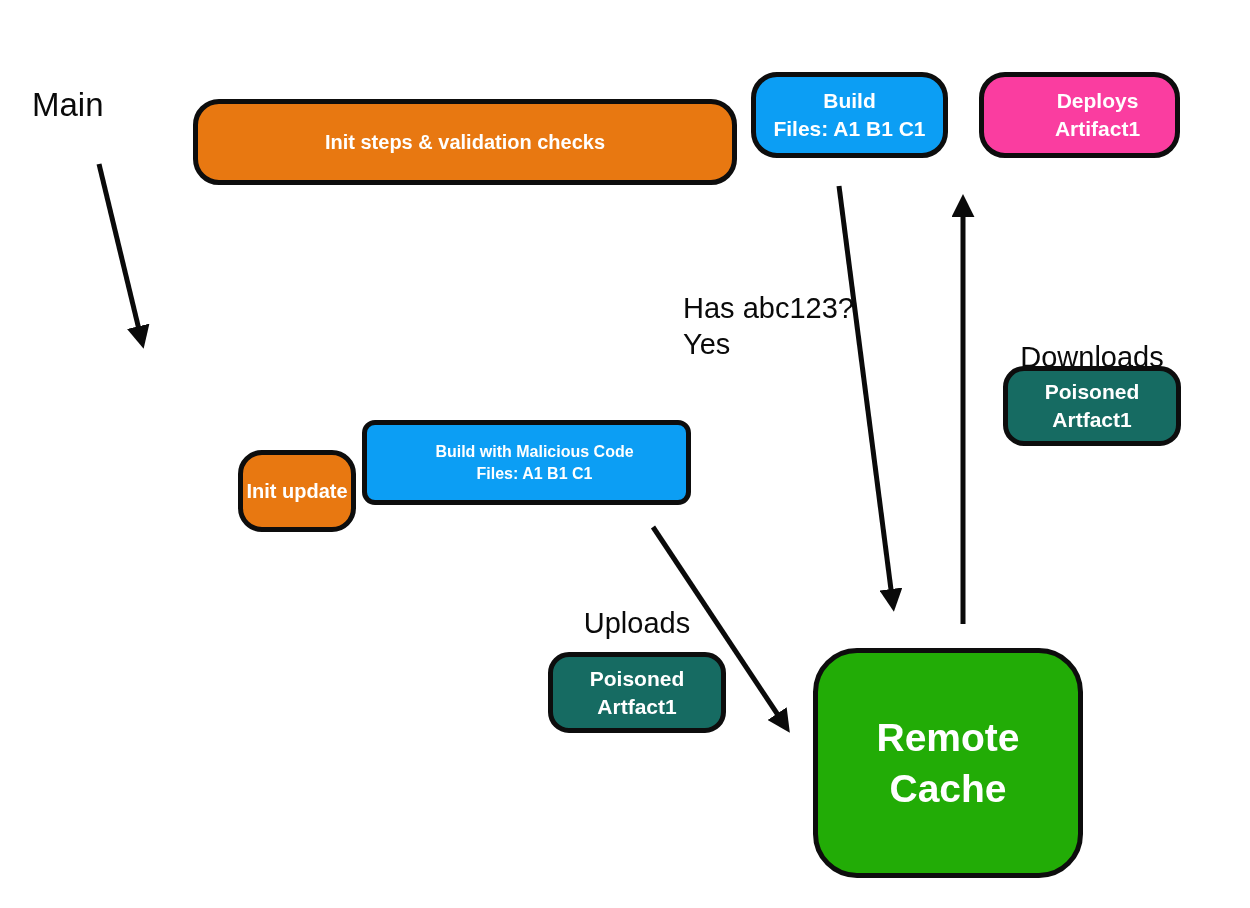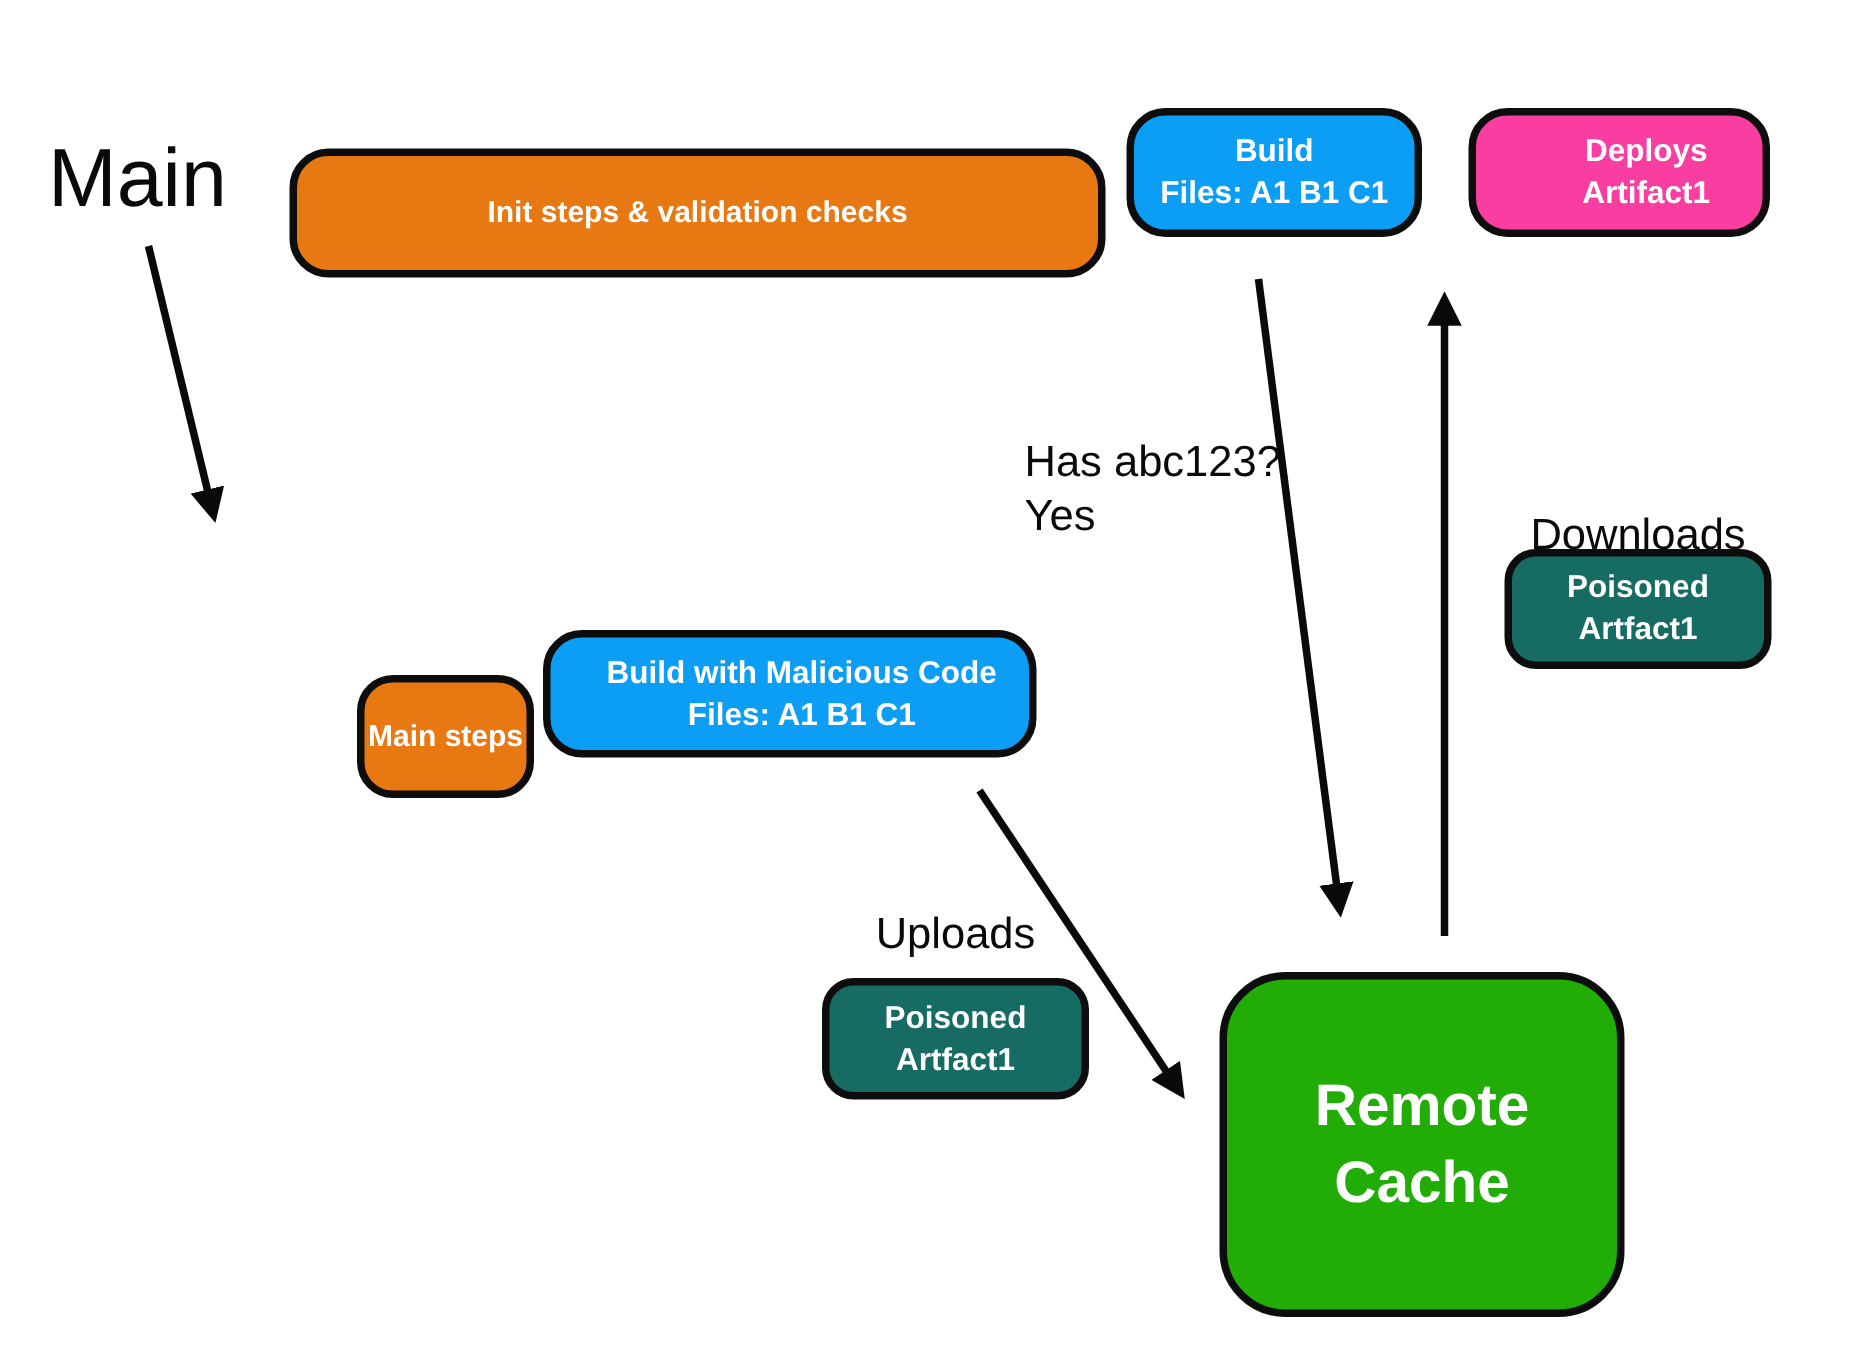--- a/index.html
+++ b/index.html
@@ -27,21 +27,21 @@
   .orange { background: var(--orange, #e87811); margin-top: 27px; }
   .blue   { background: var(--blue, #0c9ef4); }
   .pink   { background: var(--pink, #fa3da0); padding-left: 36px; }
   .teal   { background: var(--teal, #166b62); }
   .green  { background: var(--green, #22ac06); }
   .freetext {
     position: absolute;
     color: #0a0a0a;
     white-space: pre-line;
   }
-  .big { font-size: 55px; line-height: 1.18; }
+  .big { font-size: 33px; line-height: 1.18; }
   .ann { font-size: 29px; line-height: 1.24; }
   .arrow-layer { position: absolute; left: 0; top: 0; }
 </style>
 </head>
 <body>
 
 <div class="canvas">
 
   <svg class="arrow-layer" width="1250" height="908" viewBox="0 0 1250 908">
     <defs>
@@ -76,24 +76,24 @@
 Yes</div>
 
   <div class="freetext ann" style="left:1003px; top:322px; width:178px; text-align:center;margin-top:18px;">Downloads</div>
 
   <div class="node teal" style="left:1003px; top:366px; width:178px; height:80px; border-radius:21px; font-size:21px;">
     <div>Poisoned</div>
     <div>Artfact1</div>
   </div>
 
   <div class="node orange" style="left:238px; top:423px; width:118px; height:82px; border-radius:24px; font-size:20px;">
-    <div>Main steps</div>
+    <div>Init update</div>
   </div>
 
-  <div class="node blue" style="left:362px; top:420px; width:329px; height:85px; border-radius:26px; font-size:21px;padding-left:16px;">
+  <div class="node blue" style="left:362px; top:420px; width:329px; height:85px; border-radius:13px; font-size:16px;padding-left:16px;">
     <div>Build with Malicious Code</div>
     <div>Files: A1 B1 C1</div>
   </div>
 
   <div class="freetext ann" style="left:548px; top:606px; width:178px; text-align:center;">Uploads</div>
 
   <div class="node teal" style="left:548px; top:652px; width:178px; height:81px; border-radius:21px; font-size:21px;">
     <div>Poisoned</div>
     <div>Artfact1</div>
   </div>

